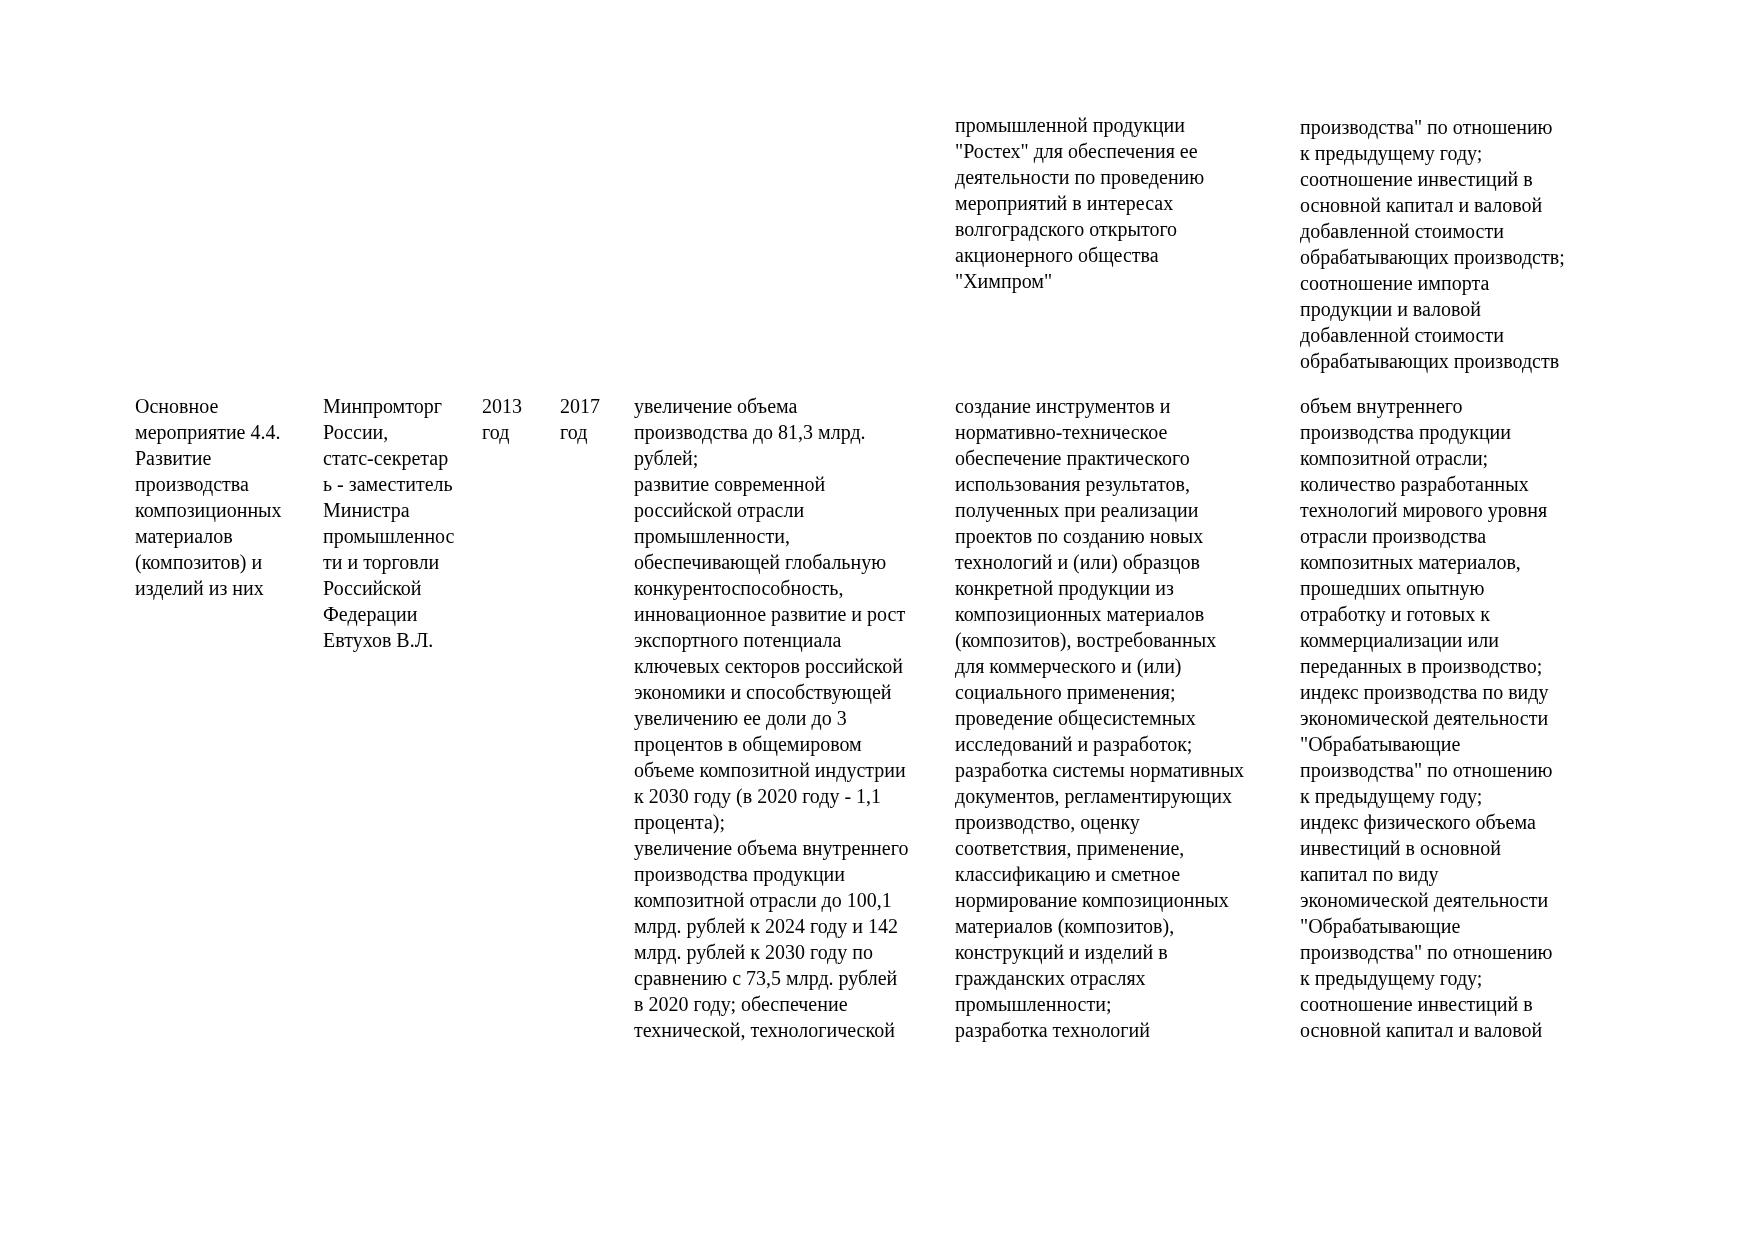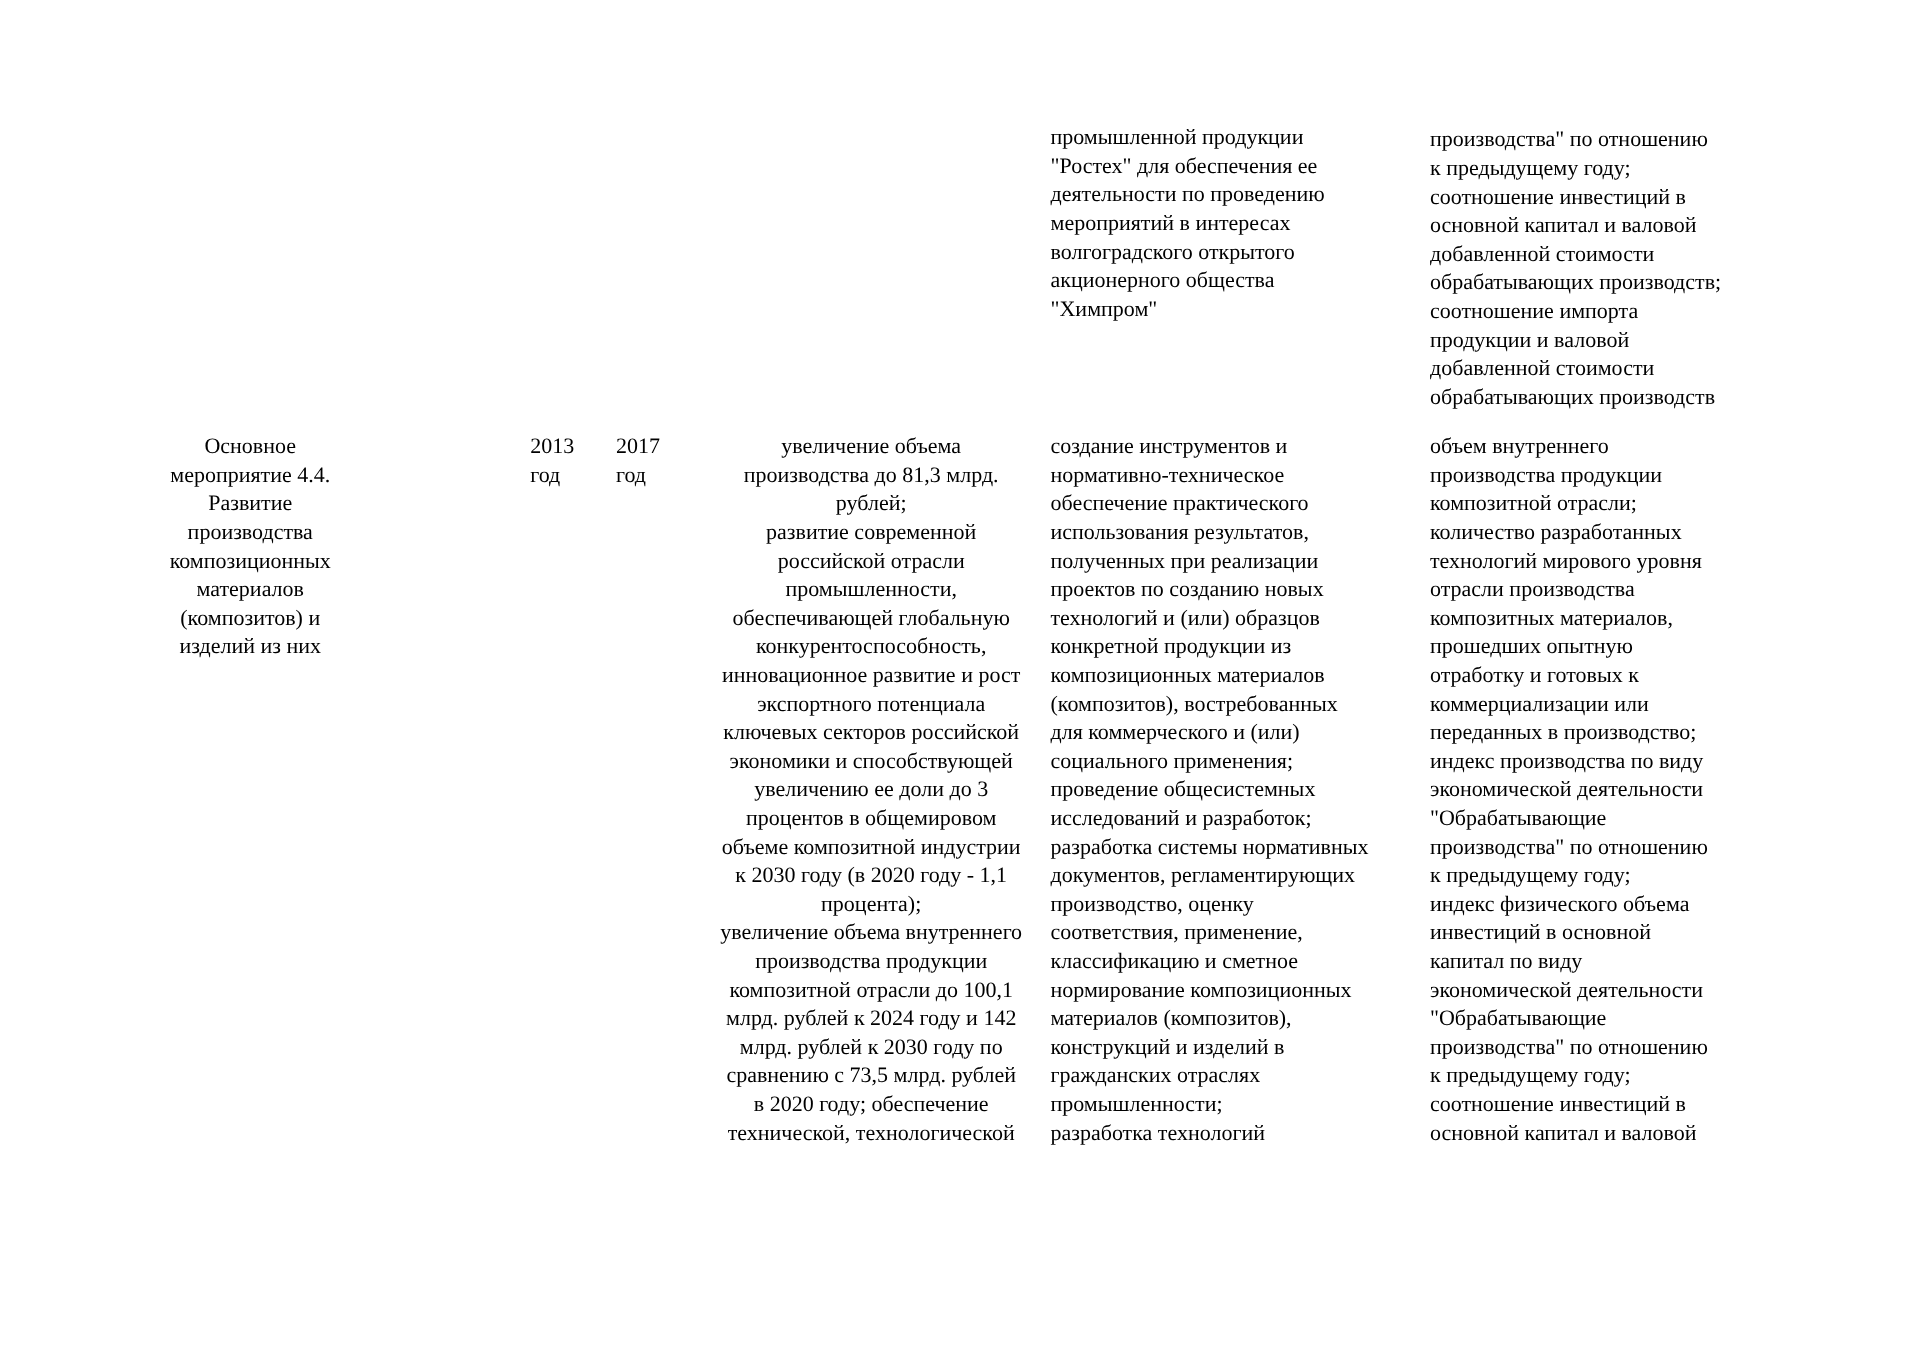--- a/index.html
+++ b/index.html
@@ -25,25 +25,25 @@
     line-height: 26px;
     white-space: pre-line;
   }
   .center {
     text-align: left;
   }
   
   .prev-results    { left: 955px;  top: 112px; width: 340px; }
   .prev-indicators { left: 1300px; top: 114px; width: 480px; }
   
-  .main-activity   { left: 135px;  top: 393px; width: 185px; text-align: center; }
+  .main-activity   { left: 135px;  top: 393px; width: 185px; }
   .main-executor   { left: 323px;  top: 393px; width: 155px; }
   .main-start      { left: 482px;  top: 393px; width: 62px;  }
   .main-end        { left: 560px;  top: 393px; width: 58px;  }
-  .main-results    { left: 634px;  top: 393px; width: 316px; text-align: center; }
+  .main-results    { left: 634px;  top: 393px; width: 316px; }
   .main-directions { left: 955px;  top: 393px; width: 340px; }
   .main-indicators { left: 1300px; top: 393px; width: 480px; }
 </style>
 </head>
 <body>
 
 <div class="page">
 
   <div class="cell prev-results">промышленной продукции
 "Ростех" для обеспечения ее
@@ -66,20 +66,30 @@
 
   <div class="cell main-activity">Основное
 мероприятие 4.4.
 Развитие
 производства
 композиционных
 материалов
 (композитов) и
 изделий из них</div>
 
+  <div class="cell main-executor">Минпромторг
+России,
+статс-секретар
+ь - заместитель
+Министра
+промышленнос
+ти и торговли
+Российской
+Федерации
+Евтухов В.Л.</div>
 
   <div class="cell main-start center">2013
 год</div>
 
   <div class="cell main-end center">2017
 год</div>
 
   <div class="cell main-results">увеличение объема
 производства до 81,3 млрд.
 рублей;

